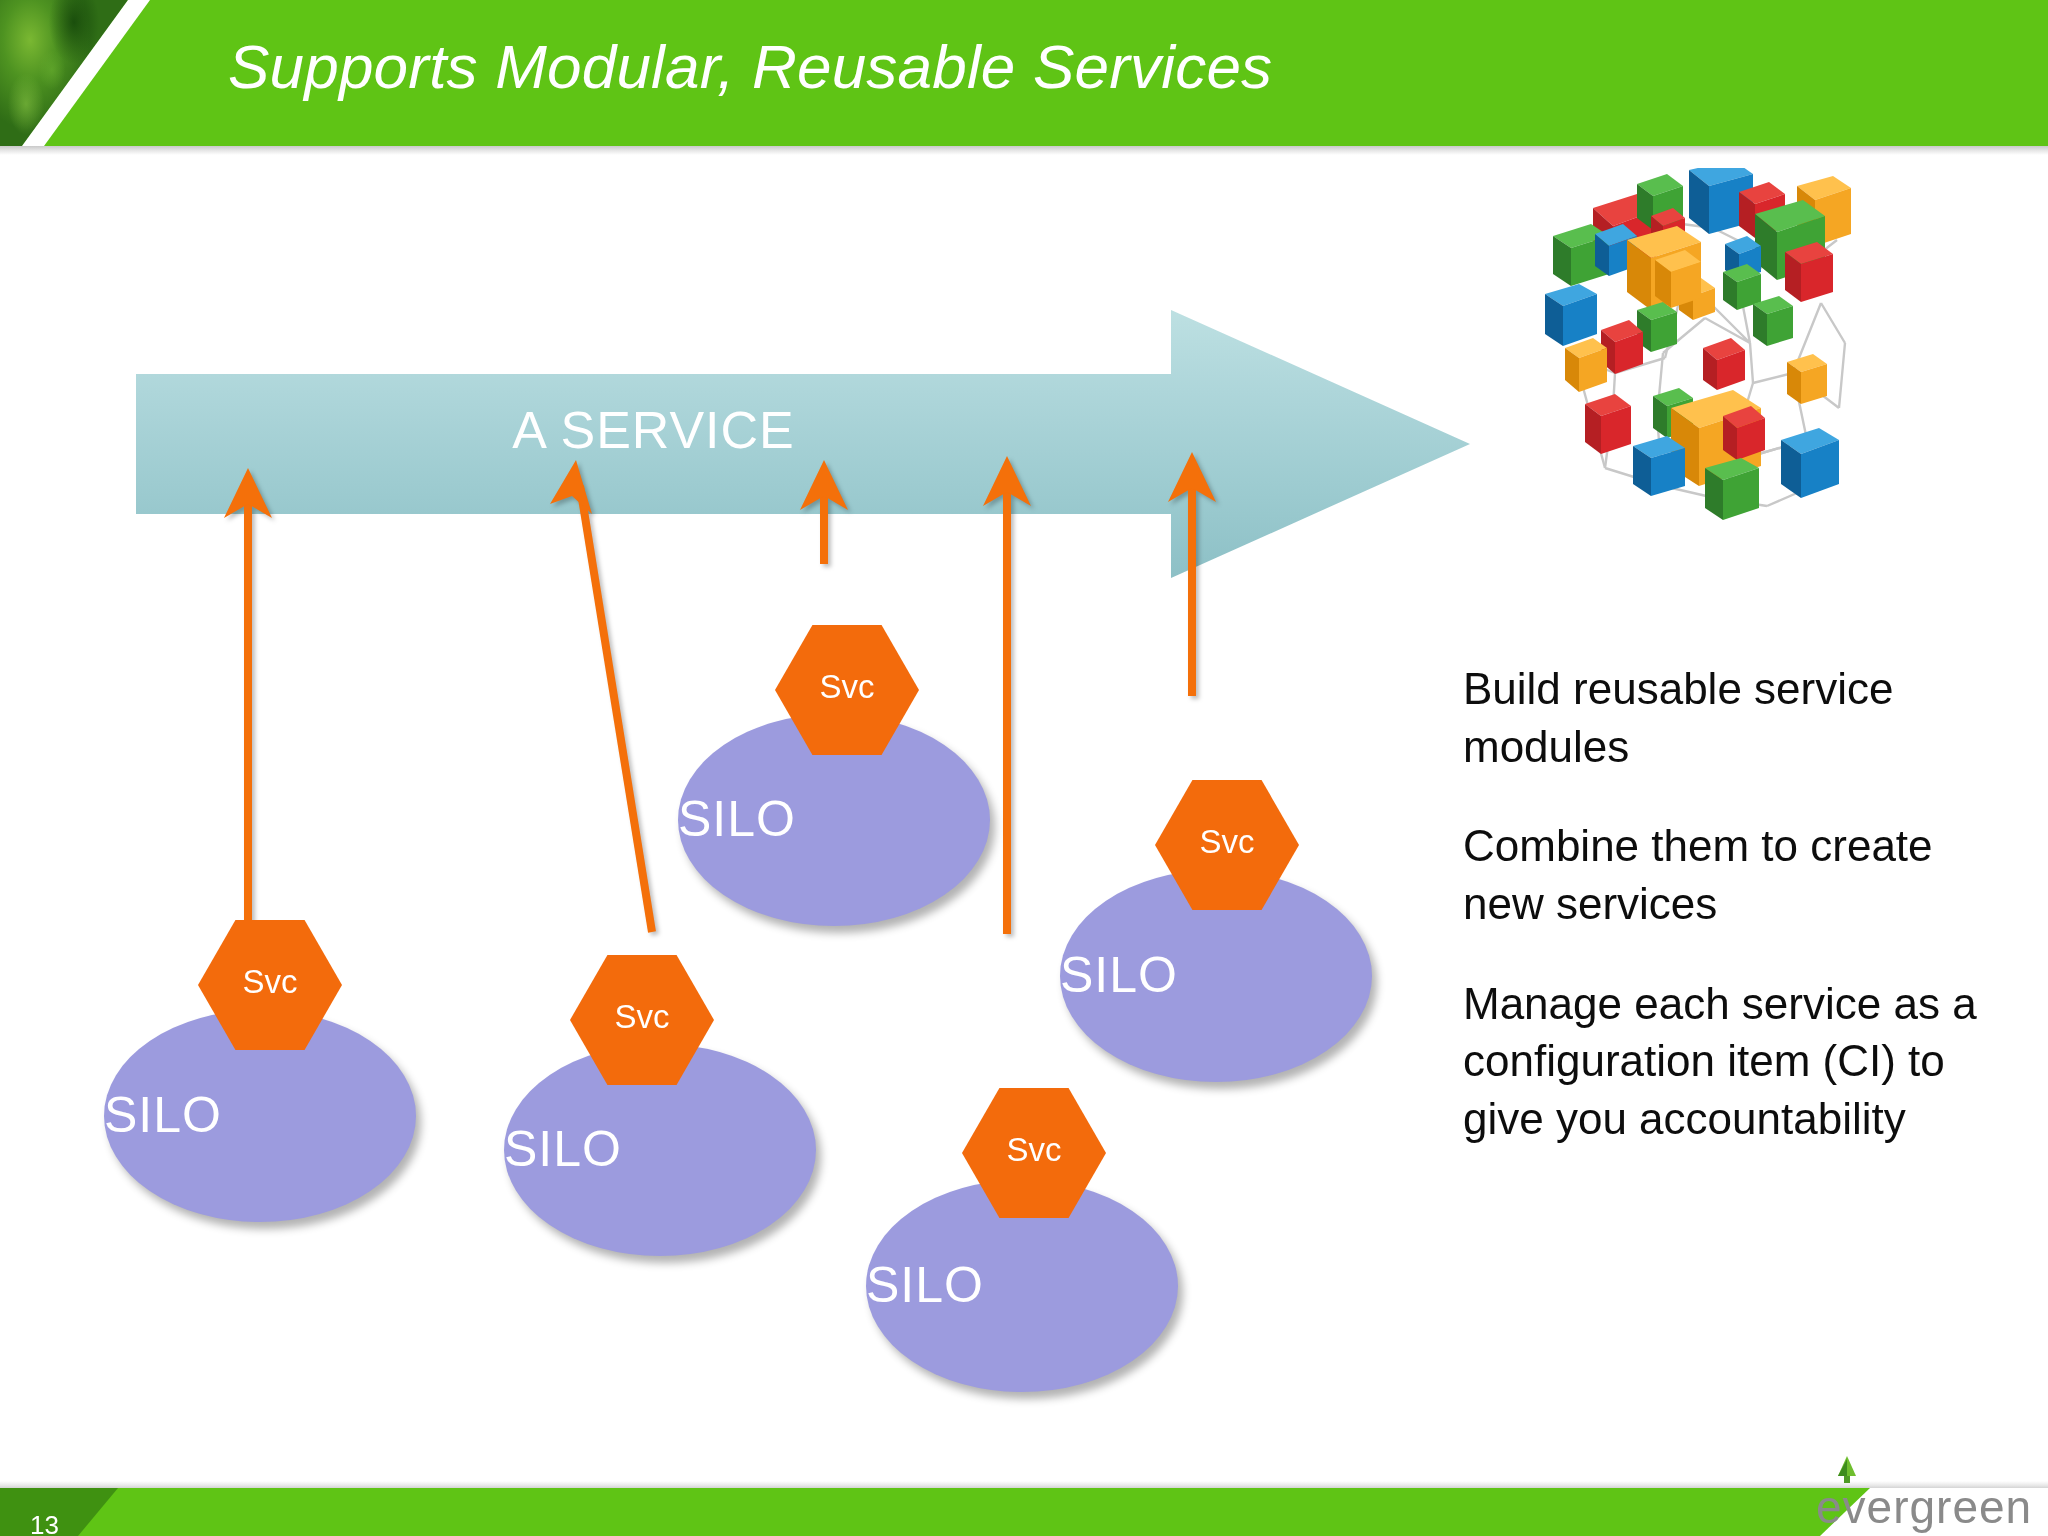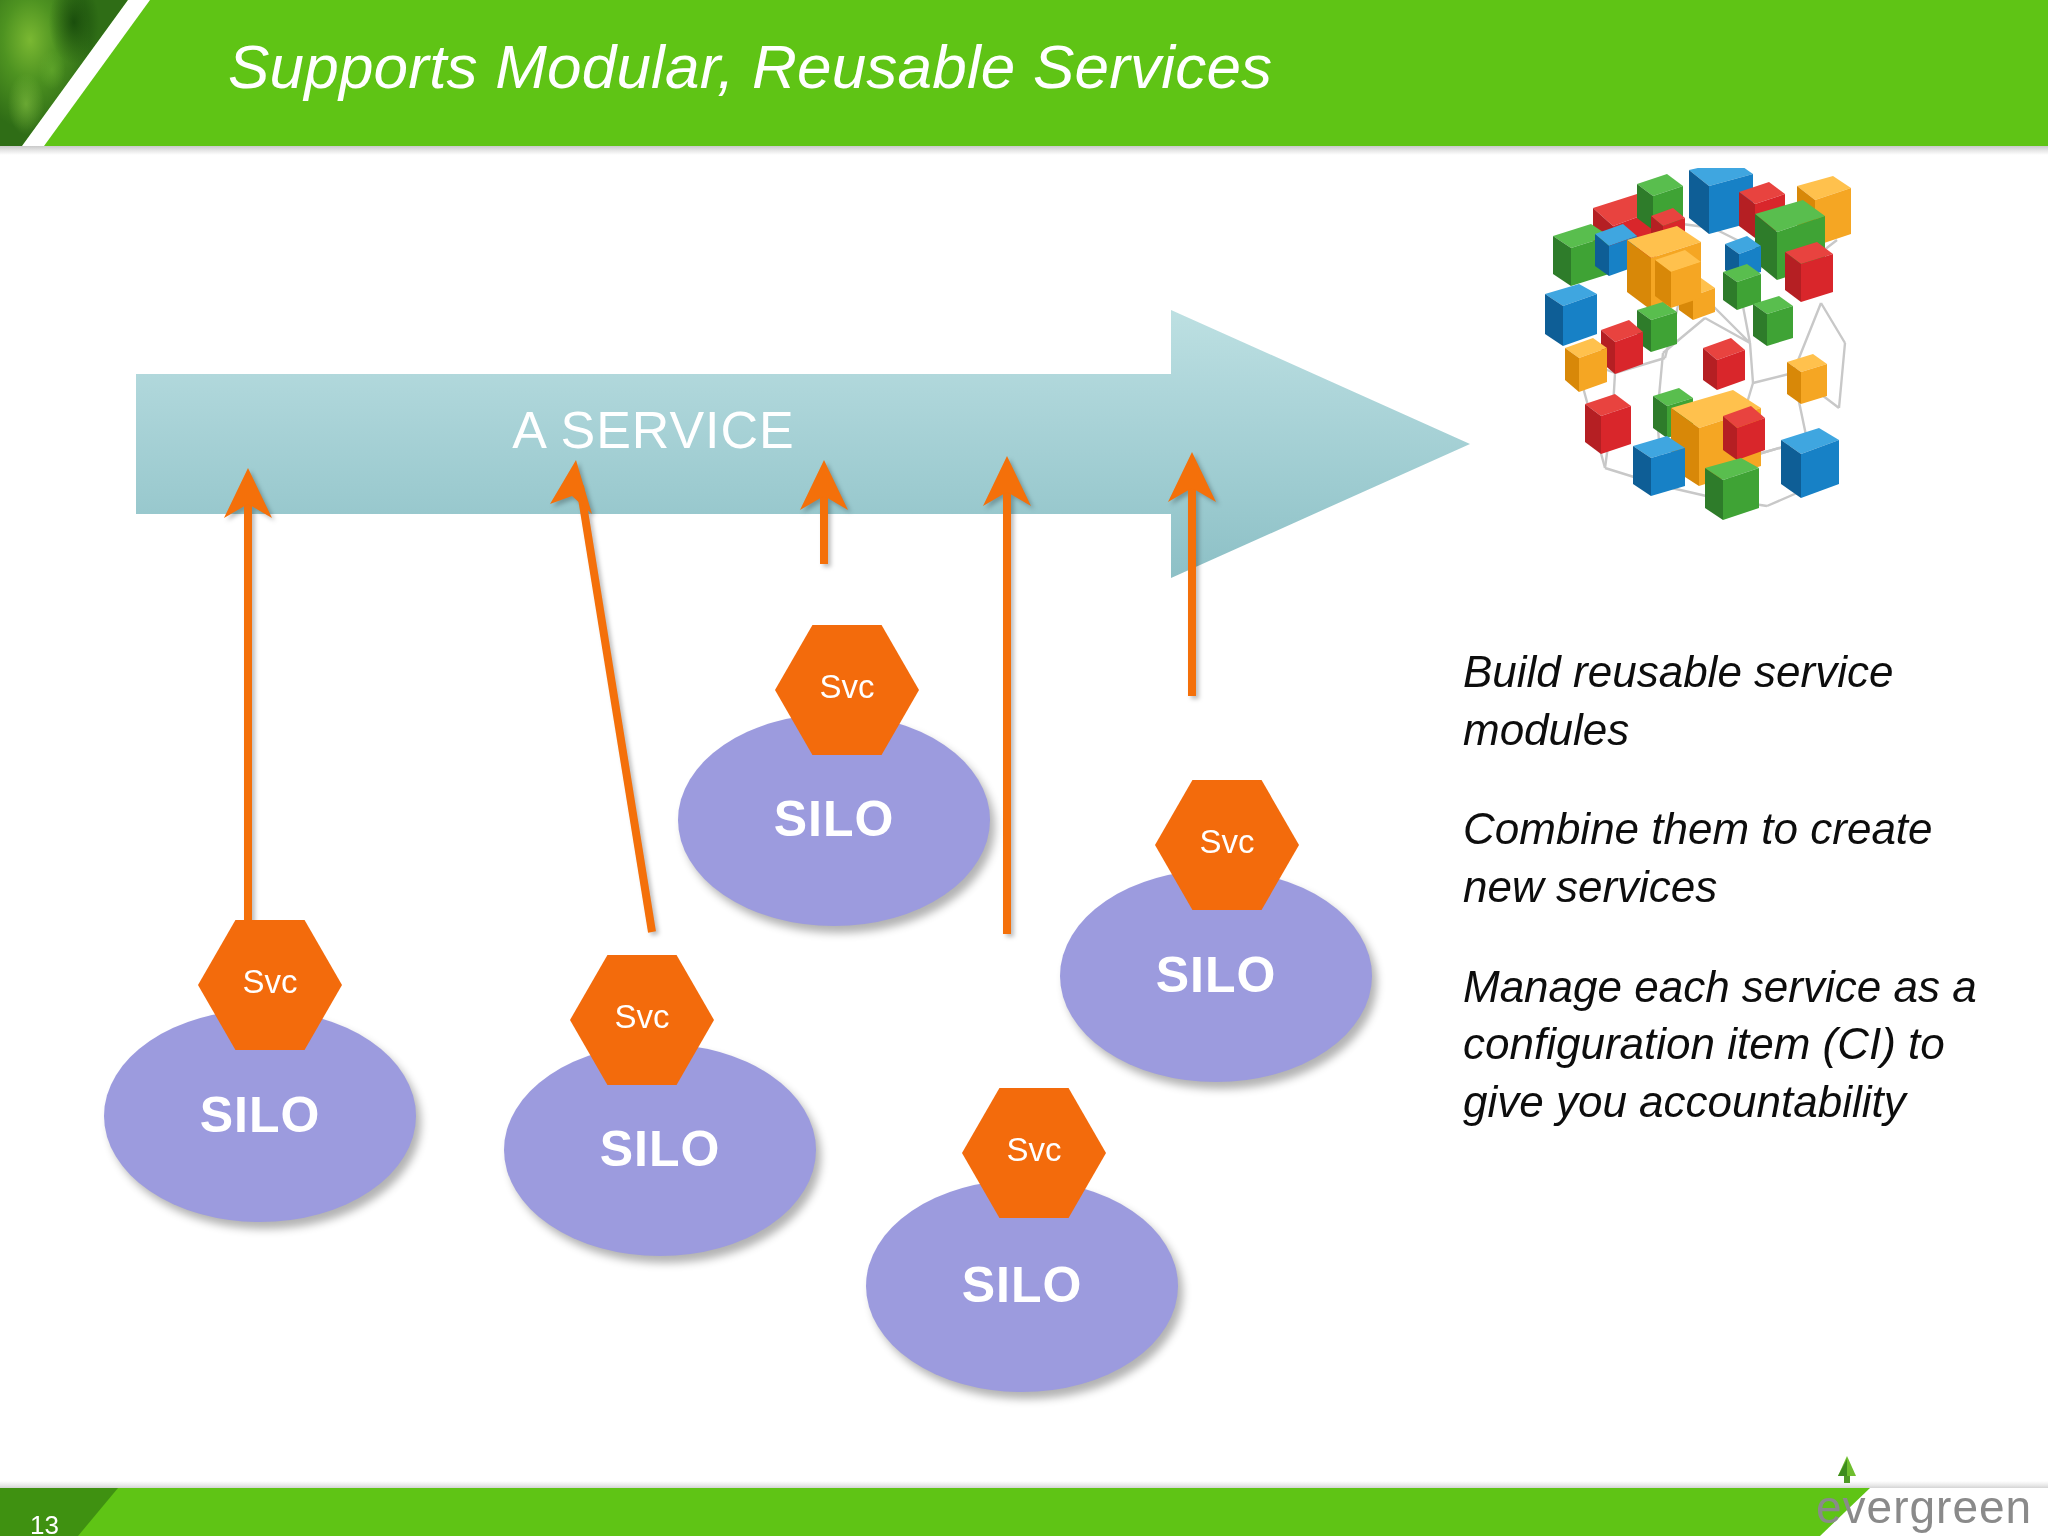--- a/index.html
+++ b/index.html
@@ -107,24 +107,24 @@
   
   .silo {
     position: absolute;
     border-radius: 50%;
     background: #9C9BDE;
     box-shadow: 5px 7px 9px rgba(0,0,0,0.30);
   }
   .silo-label {
     position: absolute;
     width: 100%;
-    text-align: center;
+    text-align: left;
     color: #ffffff;
     font-size: 50px;
-    font-weight: 700;
+    font-weight: 400;
     letter-spacing: 1px;
   }
 
   
   .svc-hex {
     position: absolute;
     width: 144px;
     height: 130px;
     background: #F36B0C;
     clip-path: polygon(26% 0%, 74% 0%, 100% 50%, 74% 100%, 26% 100%, 0% 50%);
@@ -136,23 +136,22 @@
     text-align: center;
     color: #ffffff;
     font-size: 33px;
     font-weight: 400;
   }
 
   
   #bullets {
     position: absolute;
     left: 1463px;
-    top: 643px;
+    top: 660px;
     width: 560px;
-    font-style: italic;
   }
   .bullet-para {
     color: #0d0d0d;
     font-size: 44px;
     line-height: 1.31;
     margin: 0 0 42px 0;
     font-weight: 400;
   }
   .bullet-para:last-child { margin-bottom: 0; }
 

